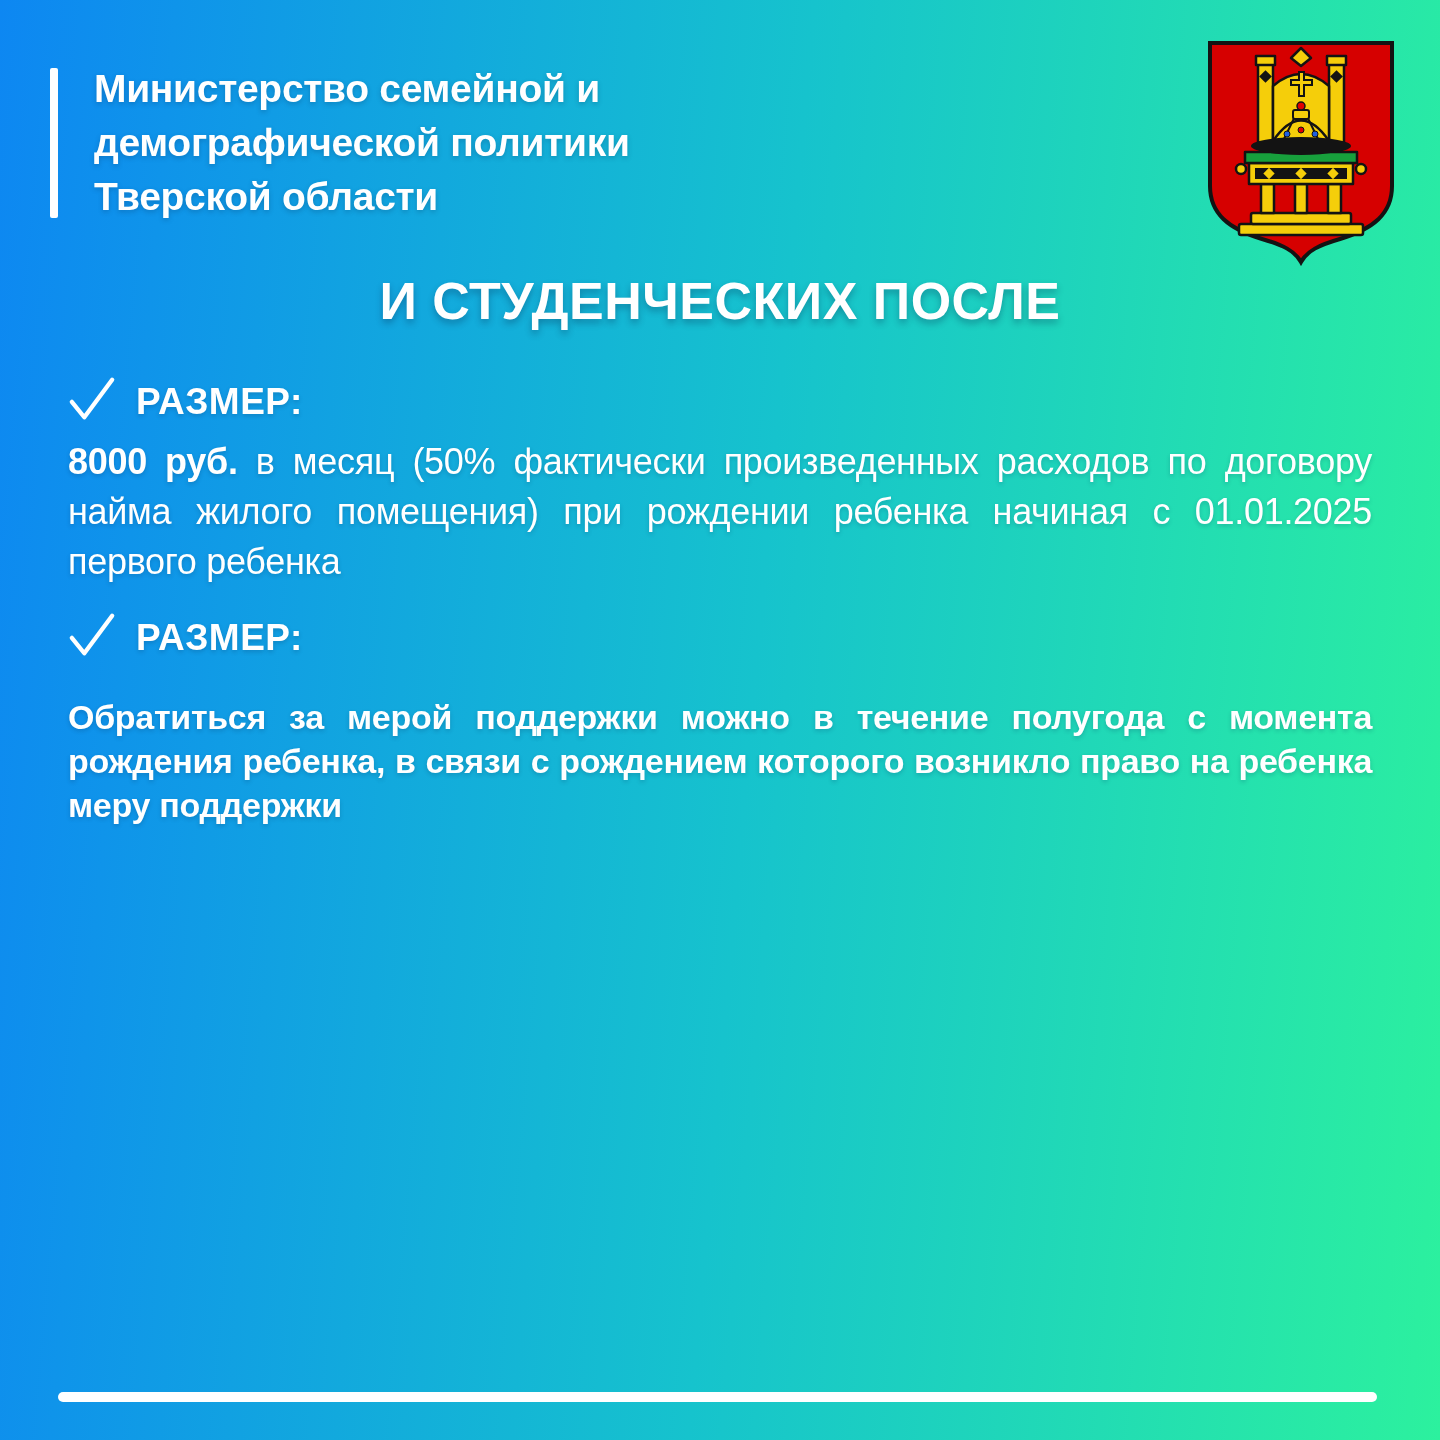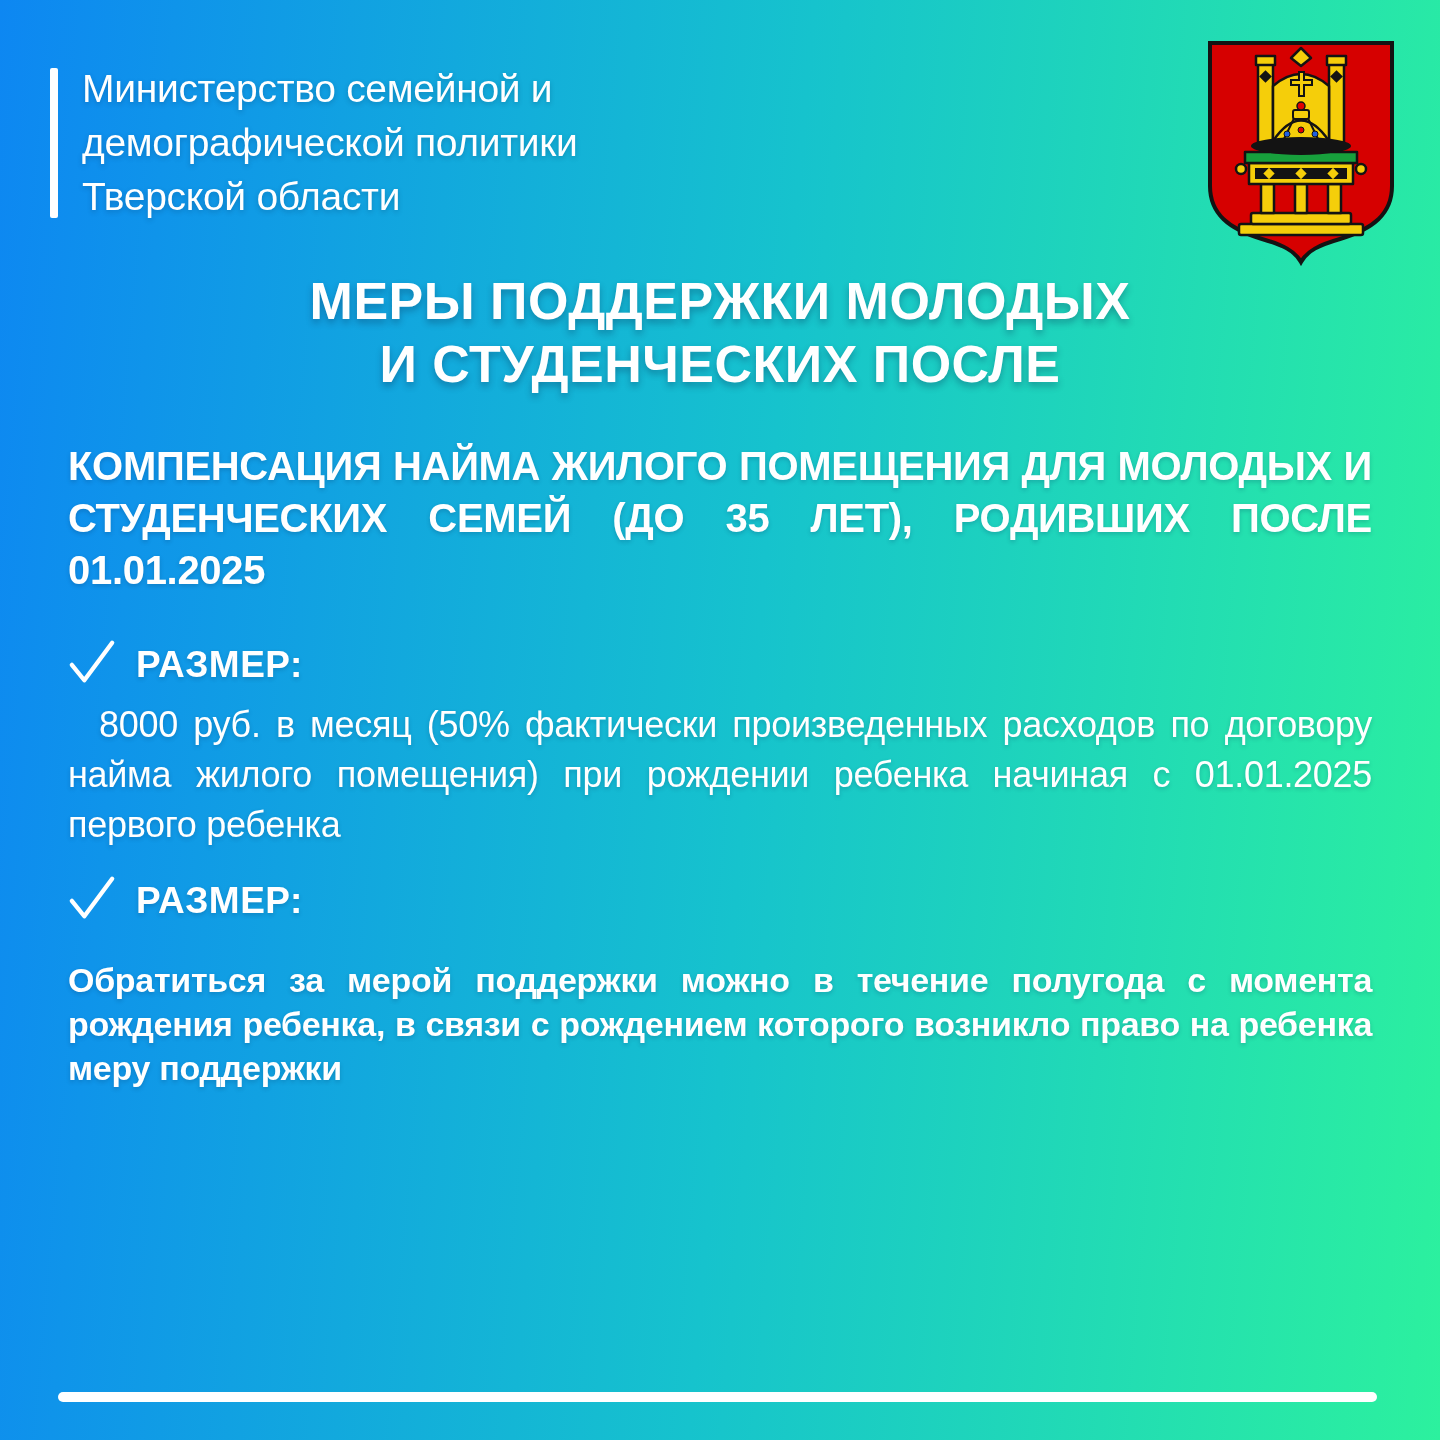--- a/index.html
+++ b/index.html
@@ -30,23 +30,23 @@
     display:flex;
     align-items:center;
   }
   .accent-bar{
     width:8px;height:150px;
     background:#ffffff;
     border-radius:2px;
     flex:0 0 auto;
   }
   .ministry-name{
-    margin-left:24px;
+    margin-left:36px;
     width:640px;
-    font-size:39px;font-weight:normal;line-height:54px;
+    font-size:39px;font-weight:bold;line-height:54px;
     letter-spacing:-0.3px;
     text-shadow:0 2px 5px rgba(8,40,80,.25);
   }
   .crest{
     position:absolute;
     top:38px;right:41px;
     width:196px;height:228px;
   }
 
   
@@ -83,21 +83,21 @@
   .benefit-heading{
     font-size:37px;font-weight:bold;letter-spacing:0.5px;
     text-shadow:0 2px 4px rgba(8,40,80,.22);
   }
   .benefit-body{
     margin-top:10px;
     font-size:36px;line-height:50px;
     letter-spacing:-0.3px;
     text-align:justify;text-align-last:left;
   }
-  .benefit-body strong{font-weight:normal;margin-left:31px;}
+  .benefit-body strong{font-weight:bold;}
   .footer-note{
     margin-top:32px;
     font-size:34px;font-weight:bold;line-height:44px;
     letter-spacing:-0.3px;
     text-align:justify;text-align-last:left;
   }
   .bottom-rule{
     position:absolute;
     left:58px;top:1392px;
     width:1319px;height:10px;
@@ -167,26 +167,24 @@
         <circle cx="84" cy="96" r="3" fill="#2060e0" stroke="var(--crest-ink)" stroke-width="1"></circle>
         <circle cx="112" cy="96" r="3" fill="#2060e0" stroke="var(--crest-ink)" stroke-width="1"></circle>
         <circle cx="98" cy="92" r="3" fill="#e00000" stroke="var(--crest-ink)" stroke-width="1"></circle>
 
         <ellipse cx="98" cy="108" rx="50" ry="9" fill="var(--crest-ink)"></ellipse>
       </svg>
     </div>
   </div>
 
   <h1 class="page-title">
-    <span>МЕРЫ ПОДДЕРЖКИ МОЛОДЫХ</span>
     <span>И СТУДЕНЧЕСКИХ ПОСЛЕ</span>
   </h1>
 
   <main class="content">
-    <p class="subtitle body-shadow">КОМПЕНСАЦИЯ НАЙМА ЖИЛОГО ПОМЕЩЕНИЯ ДЛЯ МОЛОДЫХ И СТУДЕНЧЕСКИХ СЕМЕЙ (ДО 35 ЛЕТ), РОДИВШИХ ПОСЛЕ 01.01.2025</p>
 
 
     <section class="benefit">
       <div class="benefit-head">
         <span class="check-icon">
           <svg viewBox="0 0 50 50" width="48" height="48" aria-hidden="true">
             <path d="M4 28 L17 44 L46 5" fill="none" stroke="#ffffff" stroke-width="4.5" stroke-linecap="round" stroke-linejoin="round"></path>
           </svg>
         </span>
         <span class="benefit-heading">РАЗМЕР:</span>

